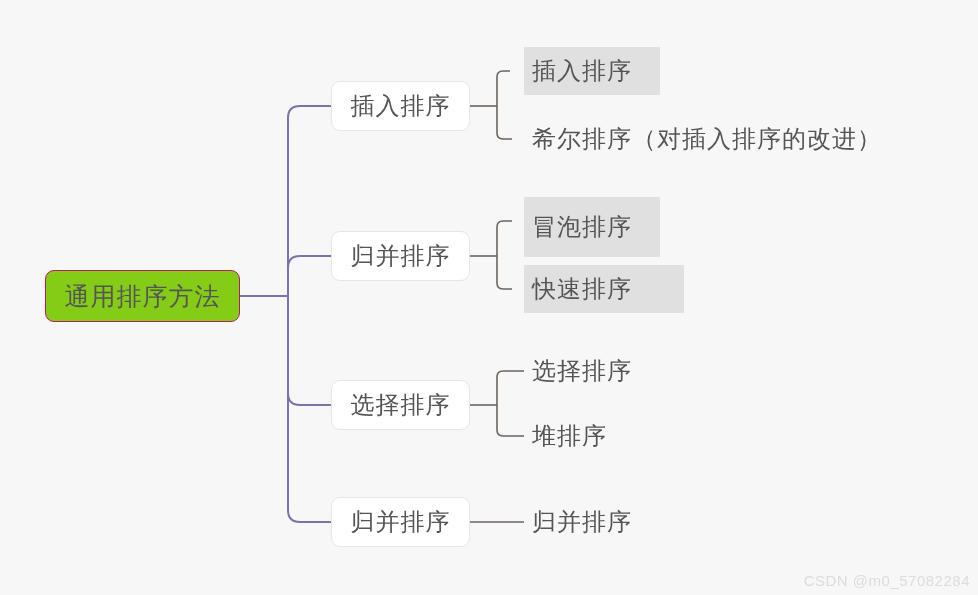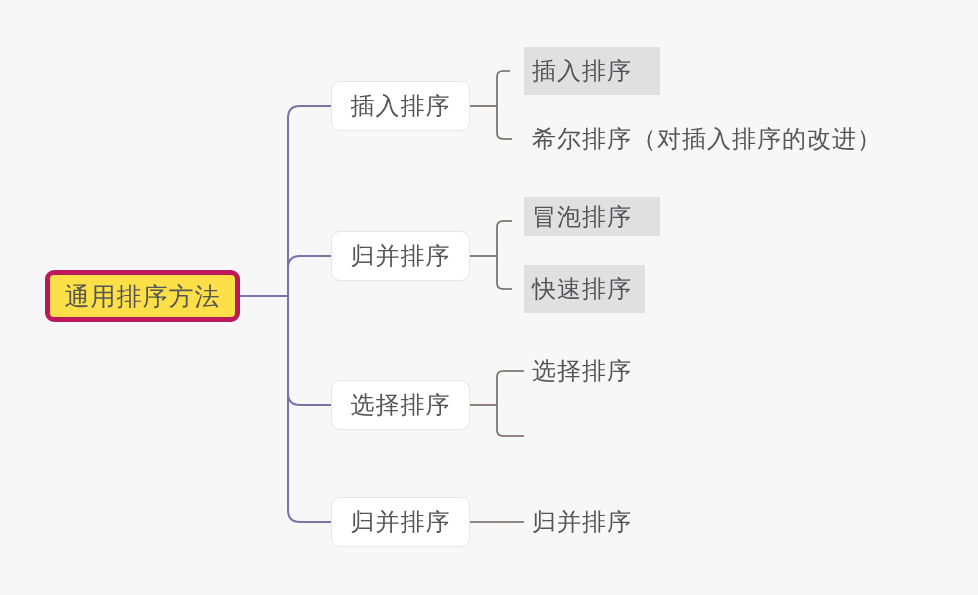--- a/index.html
+++ b/index.html
@@ -32,22 +32,22 @@
     position: absolute;
     box-sizing: border-box;
     display: flex;
     align-items: center;
     justify-content: center;
     color: #555558;
     white-space: nowrap;
   }
 
   .node.root {
-    background: #fde047;
-    border: 5px solid #be185d;
+    background: #84cc16;
+    border: 1px solid #be185d;
     border-radius: 9px;
     font-size: 25px;
     letter-spacing: 1px;
   }
 
   .node.branch {
     background: #ffffff;
     border: 1px solid #e6e6e6;
     border-radius: 9px;
     font-size: 24px;
@@ -131,31 +131,35 @@
   </div>
 
   <div class="leaf highlight" style="left:524px; top:47px; width:136px; height:48px;">
     <span>插入排序</span>
   </div>
 
   <div class="leaf" style="left:524px; top:117px; height:44px;justify-content:center;">
     <span>希尔排序（对插入排序的改进）</span>
   </div>
 
-  <div class="leaf highlight" style="left:524px; top:197px; width:136px; height:39px;">
+  <div class="leaf highlight" style="left:524px; top:197px; width:136px; height:60px;">
     <span>冒泡排序</span>
   </div>
 
-  <div class="leaf highlight" style="left:524px; top:265px; width:121px; height:48px;">
+  <div class="leaf highlight" style="left:524px; top:265px; width:160px; height:48px;">
     <span>快速排序</span>
   </div>
 
   <div class="leaf" style="left:524px; top:349px; height:44px;">
     <span>选择排序</span>
   </div>
 
+  <div class="leaf" style="left:524px; top:414px; height:44px;">
+    <span>堆排序</span>
+  </div>
 
   <div class="leaf" style="left:524px; top:500px; height:44px;">
     <span>归并排序</span>
   </div>
 
+  <div id="watermark">CSDN @m0_57082284</div>
 
 </div>
 
 </body></html>

